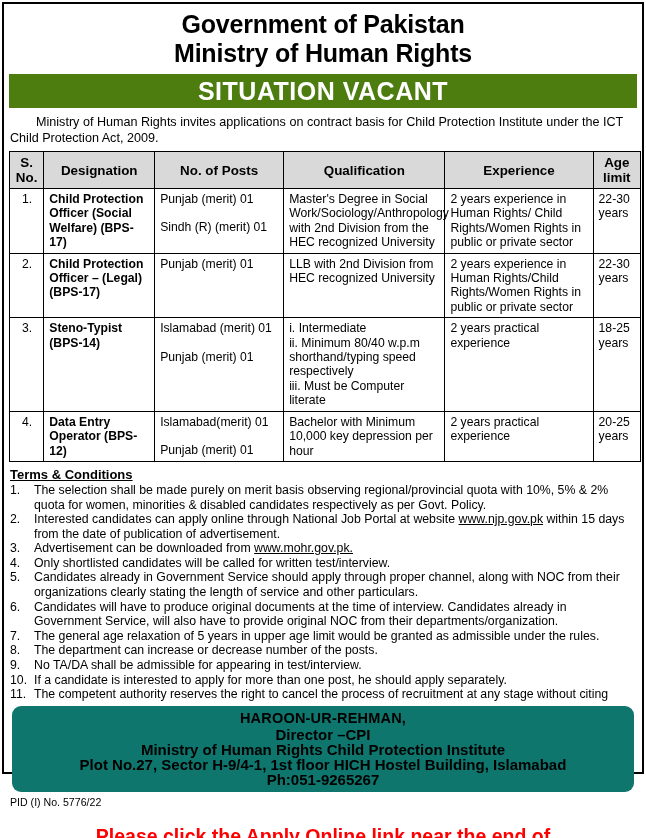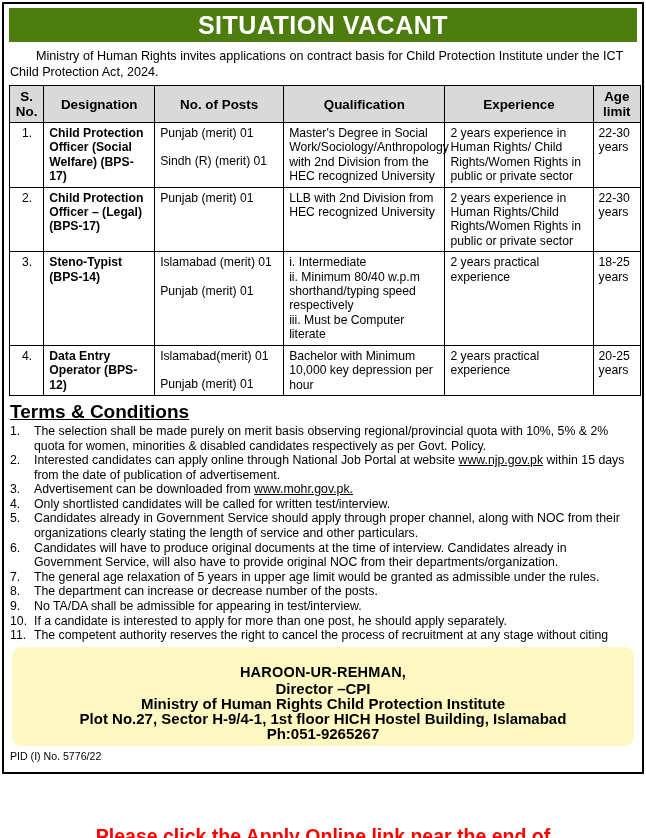--- a/index.html
+++ b/index.html
@@ -99,21 +99,21 @@
   .col-posts { width: 128px; }
   .col-qual  { width: 160px; }
   .col-exp   { width: 147px; }
   .col-age   { width: 47px; }
 
   .terms {
     margin: 5px 6px 0 6px;
   }
   .terms-title {
     font-weight: bold;
-    font-size: 19px;
+    font-size: 13px;
     text-decoration: underline;
     margin-bottom: 1px;
   }
   ol.terms-list {
     margin: 0;
     padding: 0;
     list-style: none;
   }
   ol.terms-list li {
     position: relative;
@@ -126,24 +126,24 @@
     position: absolute;
     left: 0;
     top: 0;
     width: 20px;
     text-align: left;
   }
   .u { text-decoration: underline; }
 
   .sig-box {
     margin: 4px 8px 0 8px;
-    background: #fef9c3;
+    background: #0f766e;
     border-radius: 9px;
     text-align: center;
-    padding: 16px 4px 5px 4px;
+    padding: 3px 4px 5px 4px;
   }
   .sig-name {
     font-weight: bold;
     font-size: 14.5px;
     line-height: 18px;
     letter-spacing: 0.2px;
   }
   .sig-line {
     font-weight: bold;
     font-size: 15px;
@@ -165,24 +165,28 @@
     line-height: 26px;
   }
 </style>
 </head>
 <body>
 
 <div id="page">
 
   <div class="ad-frame">
 
+    <div class="masthead">
+      <div class="line">Government of Pakistan</div>
+      <div class="line">Ministry of Human Rights</div>
+    </div>
 
     <div class="vacant-bar">SITUATION VACANT</div>
 
-    <div class="intro">Ministry of Human Rights invites applications on contract basis for Child Protection Institute under the ICT Child Protection Act, 2024.</div>
+    <div class="intro">Ministry of Human Rights invites applications on contract basis for Child Protection Institute under the ICT Child Protection Act, 2009.</div>
 
     <table class="jobs">
       <colgroup>
         <col class="col-sno">
           <col class="col-desig">
           <col class="col-posts">
         <col class="col-qual">
           <col class="col-exp">
           <col class="col-age">
       </colgroup>

